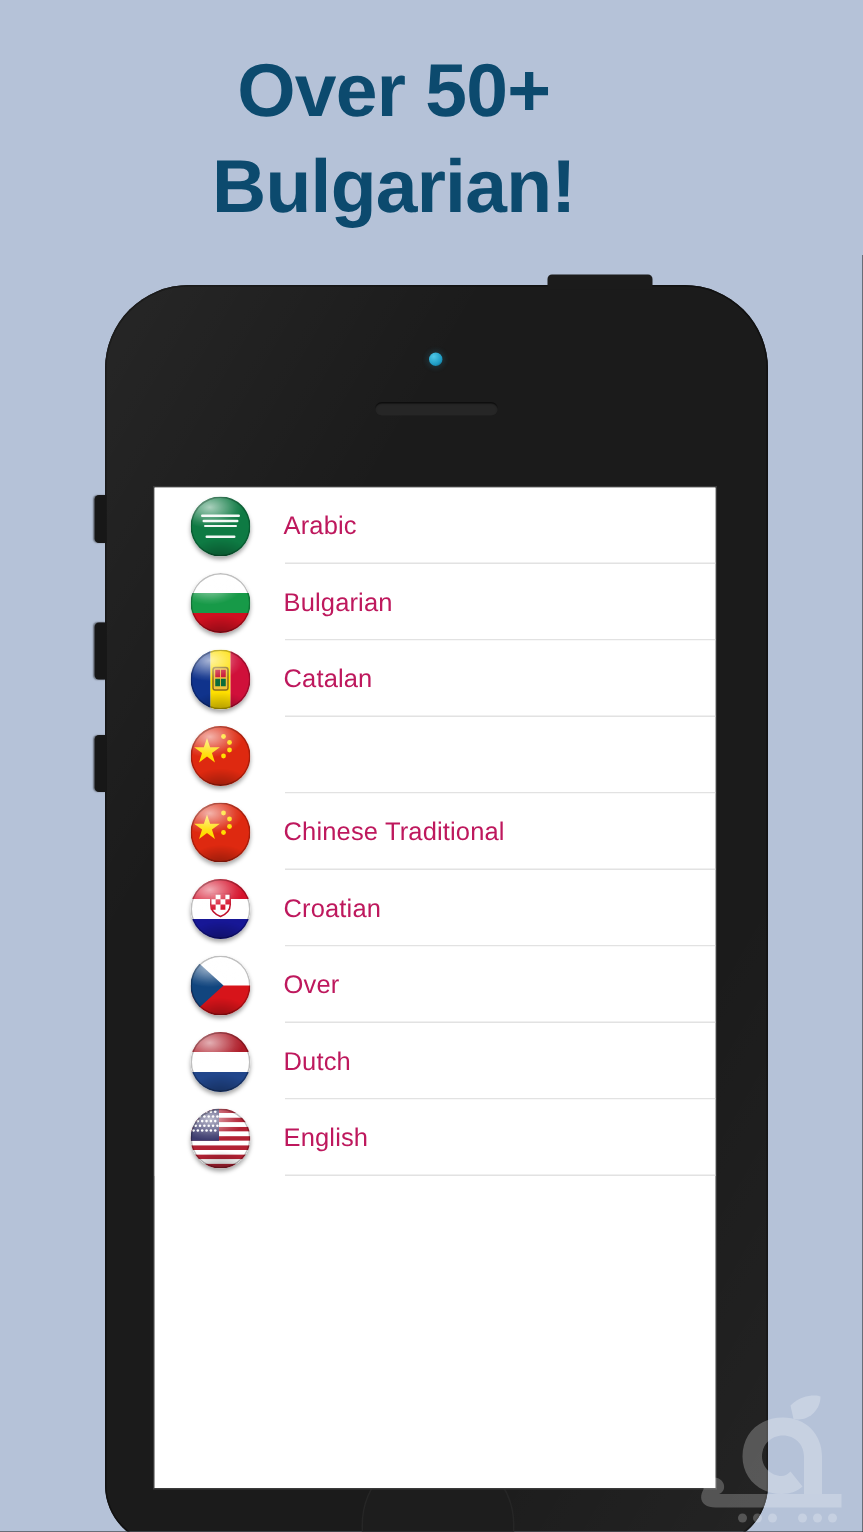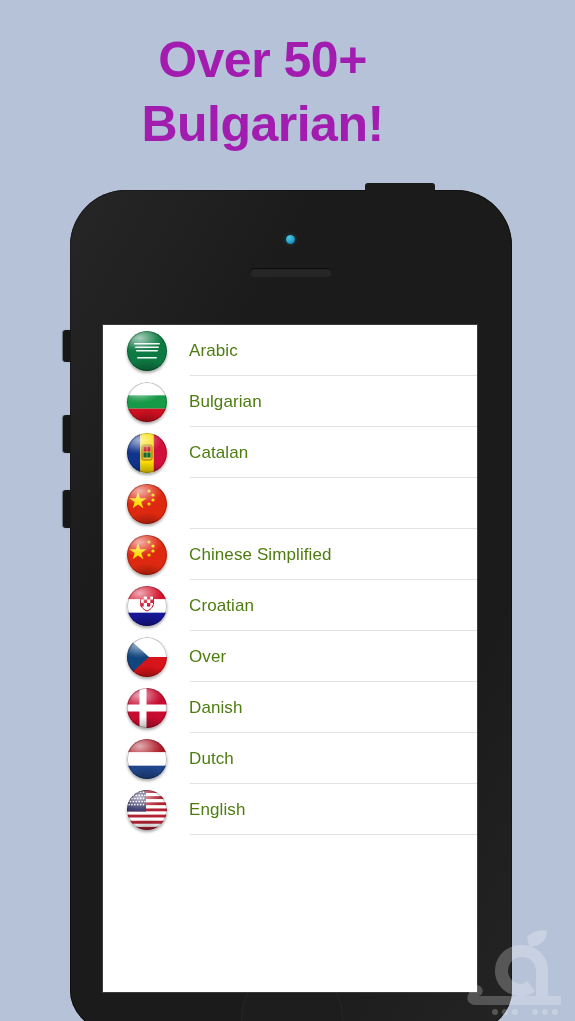--- a/index.html
+++ b/index.html
@@ -15,21 +15,21 @@
     position: relative;
   }
 
   
   .headline {
     position: absolute;
     top: 28px;
     left: 0;
     width: 525px;
     text-align: center;
-    color: #a21caf;
+    color: #0c4a6e;
     font-weight: bold;
     font-size: 50px;
     line-height: 64px;
     letter-spacing: -0.5px;
   }
   .headline .line { display: block; }
 
   
   .phone {
     position: absolute;
@@ -155,21 +155,21 @@
   .flag .rim {
     position: absolute;
     inset: 0;
     border-radius: 50%;
     box-shadow: inset 0 0 0 1px rgba(0,0,0,0.25);
     pointer-events: none;
   }
   .lang-label {
     margin-left: 22px;
     font-size: 17px;
-    color: #4d7c0f;
+    color: #be185d;
     letter-spacing: 0.1px;
     white-space: nowrap;
   }
 
   
   .watermark {
     position: absolute;
     right: 6px;
     bottom: 4px;
     width: 104px;
@@ -273,21 +273,21 @@
           <polygon points="11,8 13.1,14.2 19.6,14.2 14.3,18 16.3,24.3 11,20.4 5.7,24.3 7.7,18 2.4,14.2 8.9,14.2"></polygon>
           <circle cx="22" cy="7" r="1.6"></circle>
           <circle cx="26" cy="11" r="1.6"></circle>
           <circle cx="26" cy="16" r="1.6"></circle>
           <circle cx="22" cy="20" r="1.6"></circle>
         </g>
               </svg></span>
             <span class="gloss"></span>
             <span class="rim"></span>
           </span>
-          <span class="lang-label">Chinese Simplified</span>
+          <span class="lang-label">Chinese Traditional</span>
           <span class="sep"></span>
         </div>
         <div class="lang-row">
           <span class="flag">
             <span class="bands"><svg viewBox="0 0 40 40" width="40" height="40">
                 <rect x="0" y="0" width="40" height="13.333333333333334" fill="#d6132c"></rect>
                 <rect x="0" y="13.333333333333334" width="40" height="13.333333333333334" fill="#ffffff"></rect>
                 <rect x="0" y="26.666666666666668" width="40" height="13.333333333333334" fill="#171796"></rect>
                 <g transform="translate(13.5,10)">
            <path d="M0 0 H13 V7 C13 11.5, 9 14, 6.5 15 C4 14, 0 11.5, 0 7 Z" fill="#ffffff" stroke="#c0102a" stroke-width="1"></path>
@@ -311,33 +311,20 @@
           <span class="flag">
             <span class="bands"><svg viewBox="0 0 40 40" width="40" height="40">
                 <rect width="40" height="20" fill="#ffffff"></rect>
                 <rect y="20" width="40" height="20" fill="#d7141a"></rect>
         <polygon points="0,0 22,20 0,40" fill="#11457e"></polygon>
               </svg></span>
             <span class="gloss"></span>
             <span class="rim"></span>
           </span>
           <span class="lang-label">Over</span>
-          <span class="sep"></span>
-        </div>
-        <div class="lang-row">
-          <span class="flag">
-            <span class="bands"><svg viewBox="0 0 40 40" width="40" height="40">
-                <rect width="40" height="40" fill="#c60c30"></rect>
-        <rect x="0" y="16.5" width="40" height="7" fill="#ffffff"></rect>
-        <rect x="12.5" y="0" width="7" height="40" fill="#ffffff"></rect>
-              </svg></span>
-            <span class="gloss"></span>
-            <span class="rim"></span>
-          </span>
-          <span class="lang-label">Danish</span>
           <span class="sep"></span>
         </div>
         <div class="lang-row">
           <span class="flag">
             <span class="bands"><svg viewBox="0 0 40 40" width="40" height="40">
                 <rect x="0" y="0" width="40" height="13.333333333333334" fill="#ae1c28"></rect>
                 <rect x="0" y="13.333333333333334" width="40" height="13.333333333333334" fill="#ffffff"></rect>
                 <rect x="0" y="26.666666666666668" width="40" height="13.333333333333334" fill="#21468b"></rect>
               </svg></span>
             <span class="gloss"></span>

